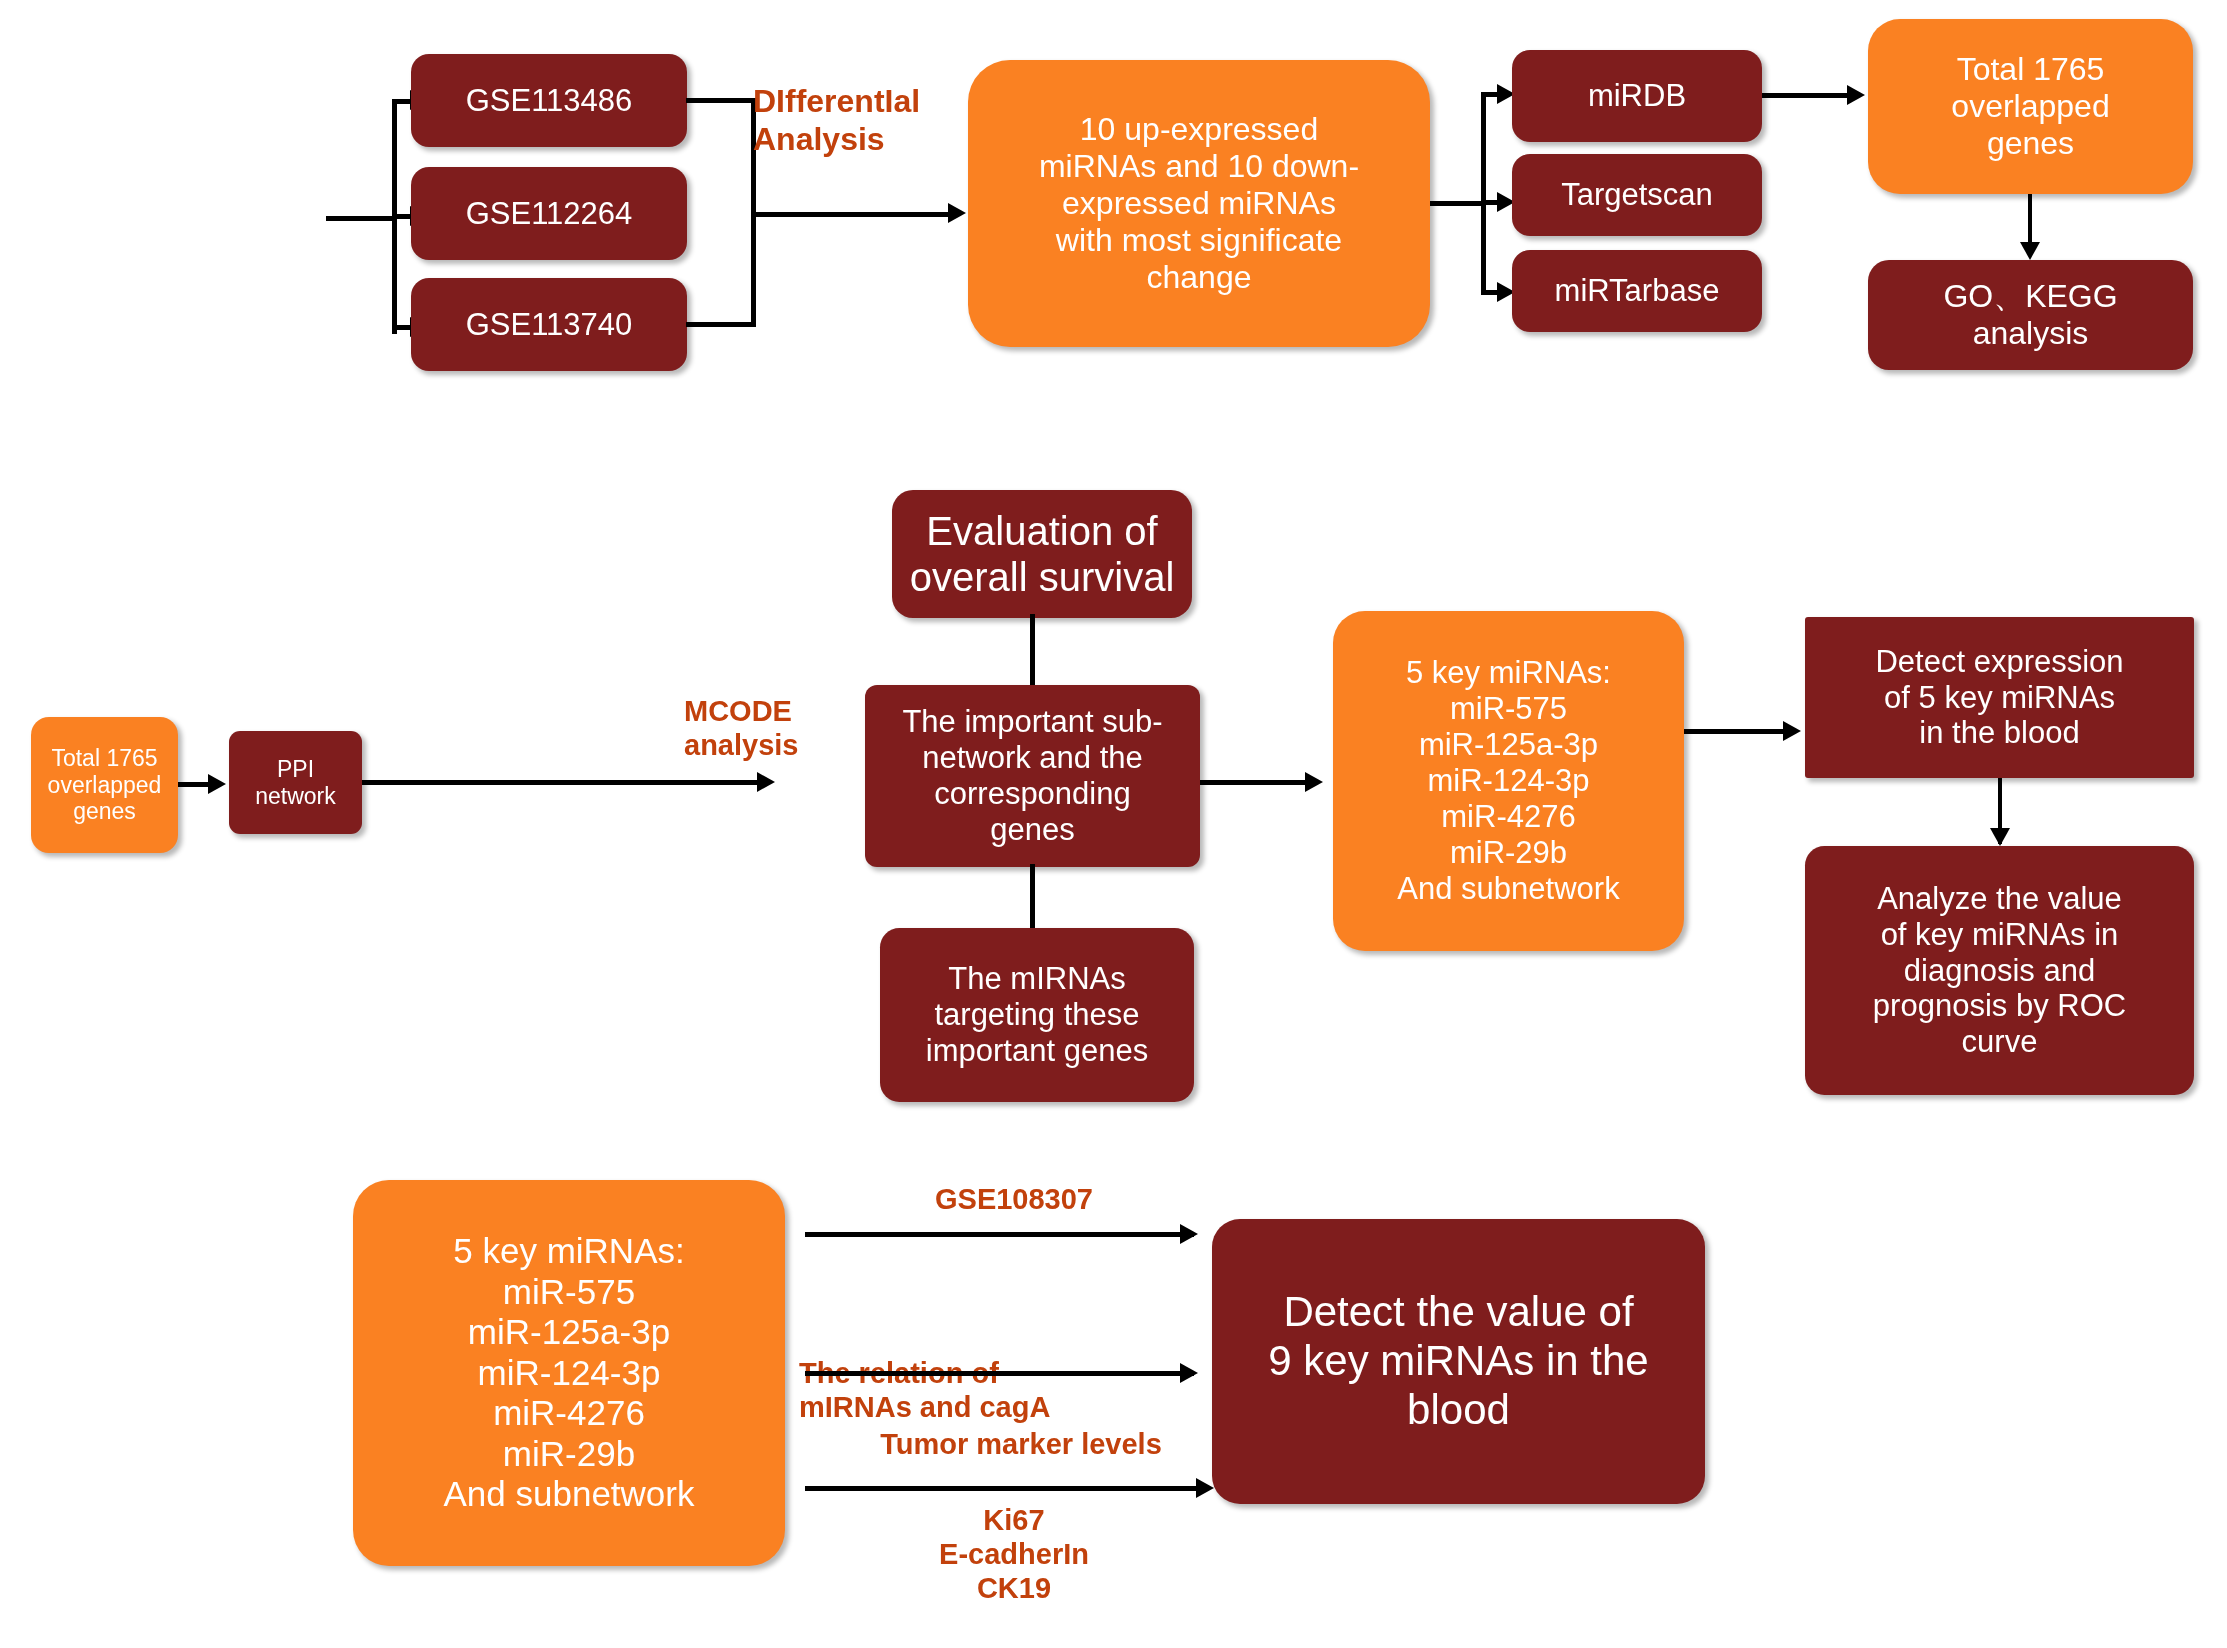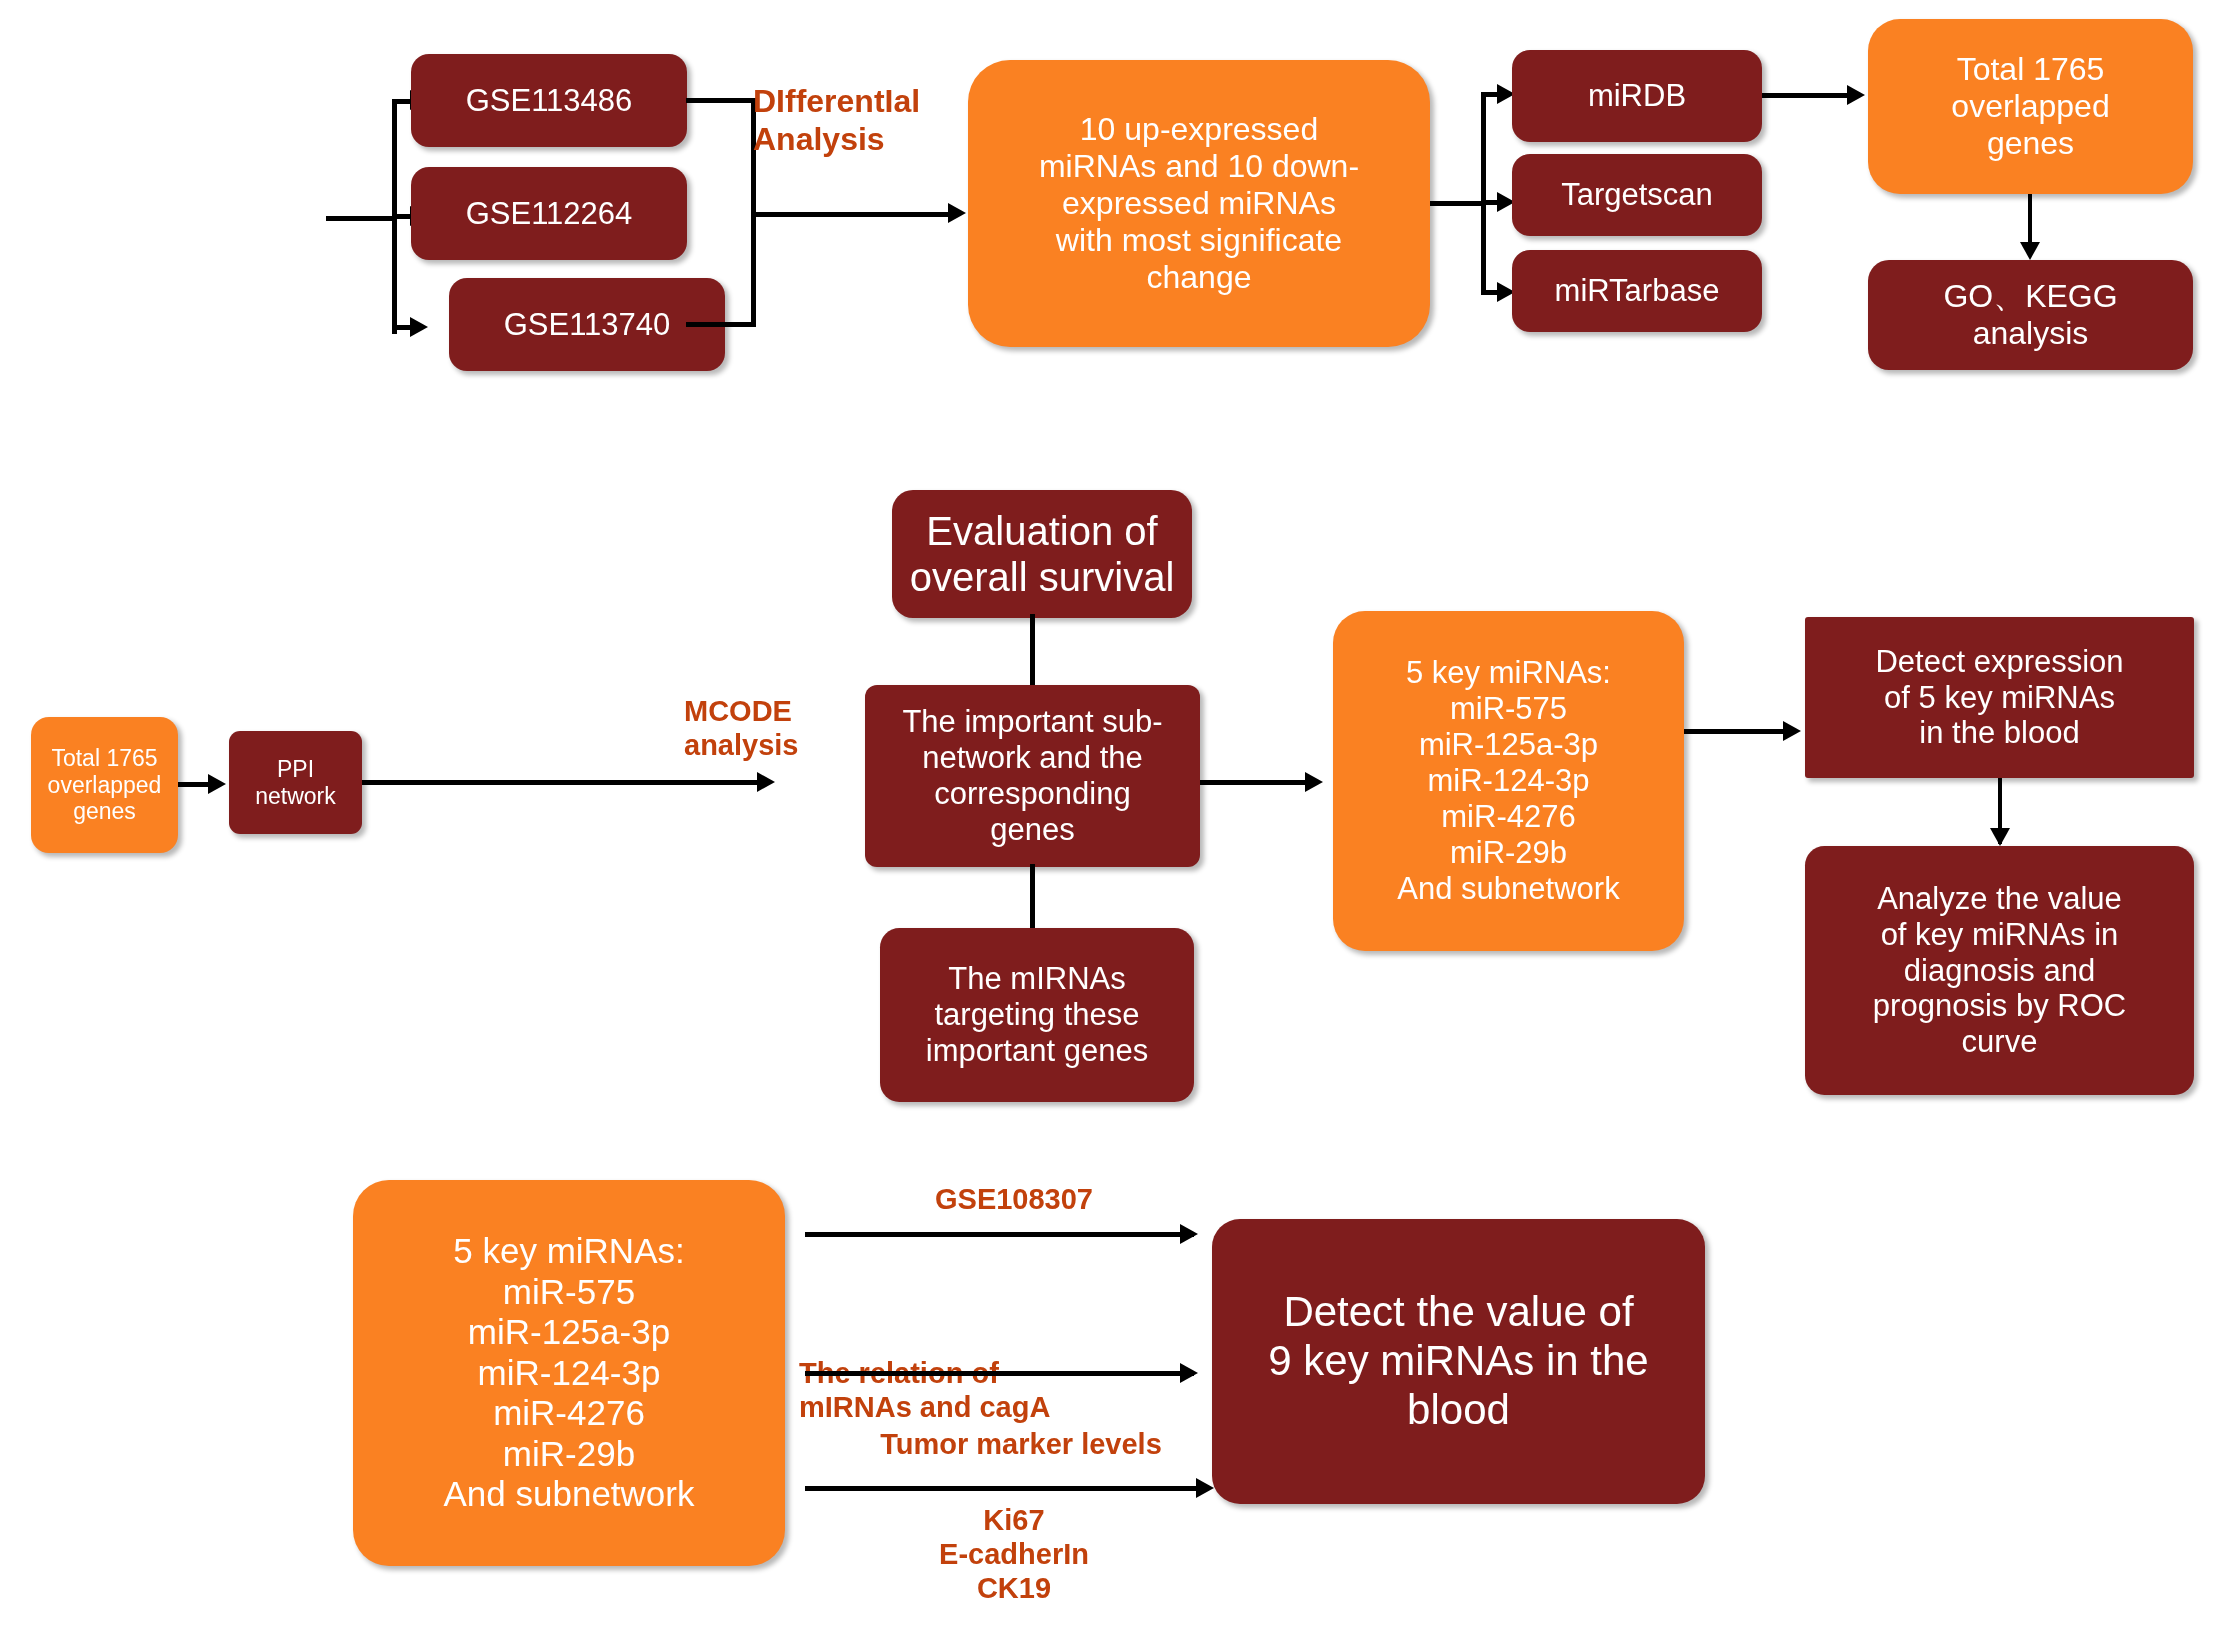--- a/index.html
+++ b/index.html
@@ -67,21 +67,21 @@
   <div class="arrow-r" style="left:410px;top:90px;"></div>
 
   <div class="hline" style="left:392px;top:214px;width:21px;"></div>
   <div class="arrow-r" style="left:410px;top:206px;"></div>
 
   <div class="hline" style="left:392px;top:325px;width:21px;"></div>
   <div class="arrow-r" style="left:410px;top:317px;"></div>
 
   <div class="node blue" style="left:411px;top:54px;width:276px;height:93px;font-size:31px;border-radius:18px;">GSE113486</div>
   <div class="node blue" style="left:411px;top:167px;width:276px;height:93px;font-size:31px;border-radius:18px;">GSE112264</div>
-  <div class="node blue" style="left:411px;top:278px;width:276px;height:93px;font-size:31px;border-radius:18px;margin-left:38px;">GSE113740</div>
+  <div class="node blue" style="left:411px;top:278px;width:276px;height:93px;font-size:31px;border-radius:18px;">GSE113740</div>
 
   <div class="hline" style="left:686px;top:98px;width:69px;"></div>
   <div class="hline" style="left:686px;top:322px;width:69px;"></div>
   <div class="vline" style="left:751px;top:98px;height:229px;"></div>
   <div class="hline" style="left:751px;top:212px;width:201px;"></div>
   <div class="arrow-r" style="left:948px;top:203px;"></div>
 
   <div class="lbl" style="left:753px;top:83px;width:229px;font-size:32px;text-align:left;">DIfferentIal
 Analysis</div>
 

